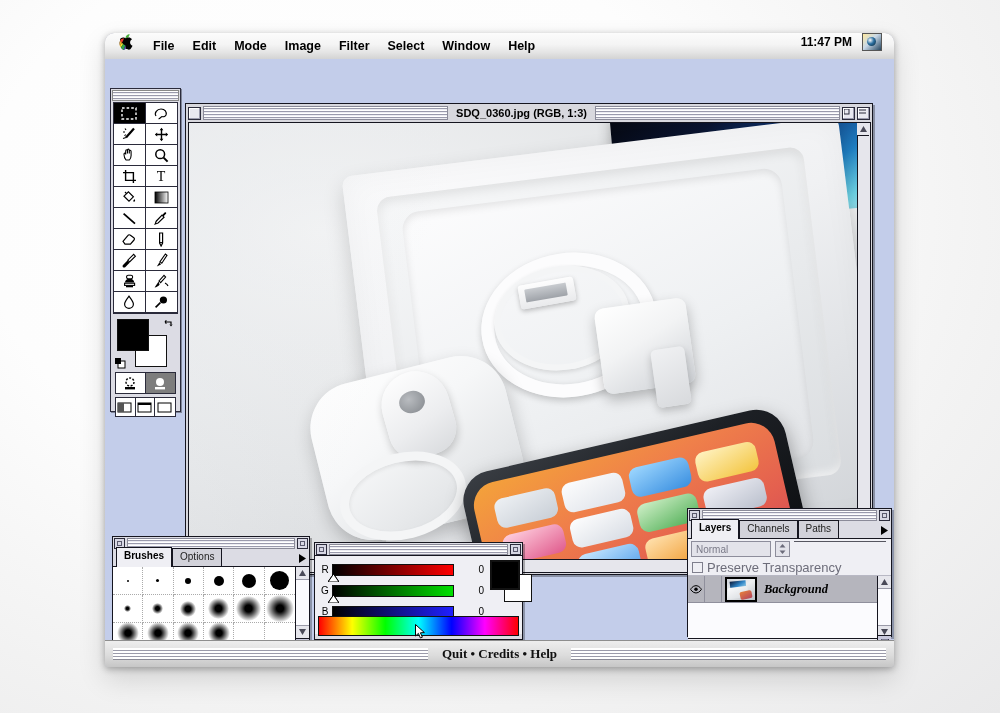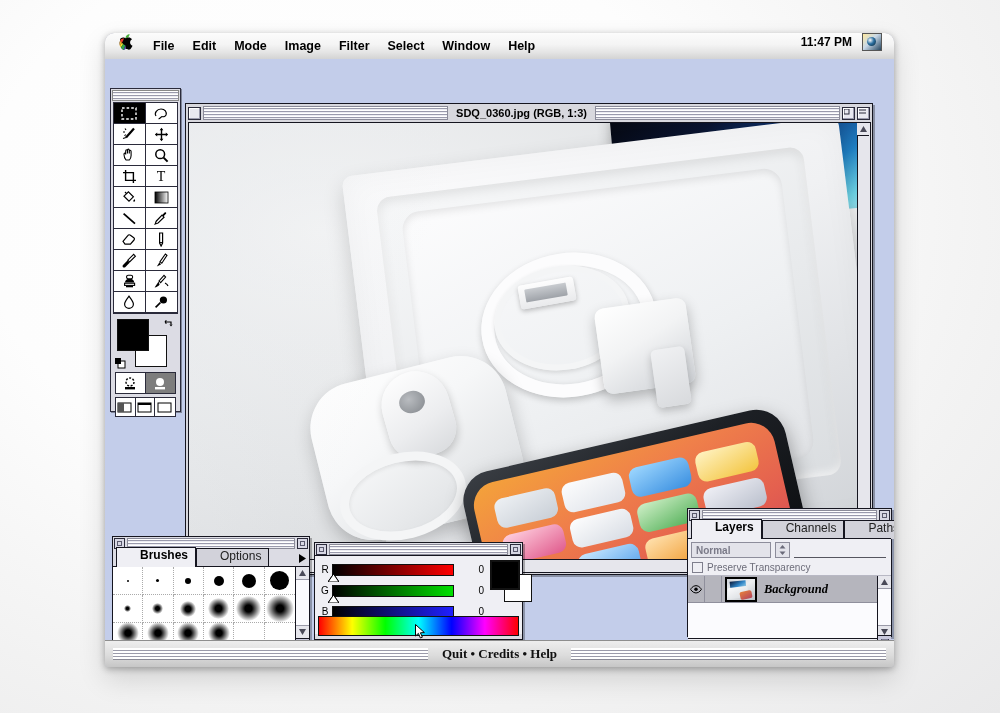--- a/index.html
+++ b/index.html
@@ -101,21 +101,21 @@
 
   
   .palette{position:absolute;background:#dcdce4;border:1px solid #15151f;box-shadow:2px 2px 0 rgba(0,0,0,.28);}
   .pal-title{height:11px;display:flex;align-items:center;padding:1px;gap:2px;}
   .pal-title .strip{flex:1;height:9px;
     background:repeating-linear-gradient(#ffffff 0px,#ffffff 1px,#9a9aac 1px,#9a9aac 2px,#ececf2 2px,#ececf2 3px);
     border:1px solid #8b8b99;}
   .mini-btn{width:9px;height:9px;border:1px solid #2b2b3b;background:#d7d7e4;position:relative;}
   .mini-btn:after{content:"";position:absolute;left:2px;top:2px;right:2px;bottom:2px;border:1px solid #5a5a6e;}
   .tabs{display:flex;height:17px;align-items:flex-end;padding-left:3px;position:relative;}
-  .tab{font-size:12px;color:#222;padding:1px 7px 2px 23px;height:15px;line-height:13px;
+  .tab{font-size:10px;color:#222;padding:1px 7px 2px 7px;height:15px;line-height:13px;
     background:#d2d2da;border-top:1px solid #15151f;border-left:1px solid #15151f;border-right:1px solid #15151f;
     position:relative;white-space:nowrap;}
   .tab.active{background:#efeff4;font-weight:bold;color:#000;height:16px;z-index:3;}
   .tab-spacer{flex:1;border-bottom:1px solid #15151f;height:15px;}
   .pal-body{border-top:1px solid #15151f;background:#efeff4;position:relative;margin-top:-1px;}
   .pal-arrow{width:13px;display:flex;align-items:center;justify-content:center;border-bottom:1px solid #15151f;}
 
   
   .brush-grid{display:grid;grid-template-columns:repeat(6,1fr);grid-template-rows:repeat(3,1fr);height:84px;background:#fff;}
   .bcell{border-right:1px dotted #aaa;border-bottom:1px dotted #aaa;position:relative;display:flex;align-items:center;justify-content:center;}
@@ -125,28 +125,28 @@
   
   .slider-row{display:flex;align-items:center;height:19px;margin:2px 0;}
   .slider-lab{width:14px;font-size:10px;text-align:center;color:#000;}
   .slider-bar{width:120px;height:10px;border:1px solid #111;position:relative;}
   .slider-tri{position:absolute;left:-4px;top:10px;width:0;height:0;border-left:5px solid transparent;border-right:5px solid transparent;border-bottom:7px solid #fff;filter:drop-shadow(0 0 0 #000);}
   .slider-val{width:30px;text-align:right;font-size:10px;color:#000;padding-right:4px;}
   .ramp{height:18px;border:1px solid #111;margin:3px 4px 3px 4px;
      background:linear-gradient(90deg,#ff0000,#ff7f00,#ffff00,#7fff00,#00ff00,#00ff7f,#00ffff,#007fff,#0000ff,#7f00ff,#ff00ff,#ff007f,#ff0000);}
 
   
-  .blend-row{display:flex;align-items:flex-end;height:17px;padding:2px 3px;gap:4px;font-weight:bold;}
+  .blend-row{display:flex;align-items:flex-start;height:17px;padding:2px 3px;gap:4px;}
   .blend-sel{width:74px;height:14px;background:#e3e3ea;border:1px solid #8d8d9b;font-size:10px;color:#7a7a88;
      display:flex;align-items:center;padding-left:4px;position:relative;}
   .blend-stepper{width:13px;height:14px;background:#e3e3ea;border:1px solid #8d8d9b;display:flex;flex-direction:column;align-items:center;justify-content:center;}
   .opacity-line{flex:1;height:1px;background:#55555f;margin-right:2px;}
   .preserve{display:flex;align-items:center;height:15px;padding-left:4px;gap:4px;border-bottom:1px solid #b8b8c4;}
   .chk{width:9px;height:9px;border:1px solid #7f7f8d;background:#efeff4;}
-  .preserve span{font-size:10px;color:#6d6d7a;}
+  .preserve span{font-size:13px;color:#6d6d7a;}
   .layer-row{display:flex;align-items:center;height:26px;background:#b5b5bd;border-bottom:1px solid #8f8f9c;}
   .eye-cell{width:16px;display:flex;align-items:center;justify-content:center;border-right:1px solid #8f8f9c;height:100%;}
   .pen-cell{width:16px;border-right:1px solid #8f8f9c;height:100%;}
   .thumb{width:28px;height:21px;border:2px solid #000;margin-left:3px;overflow:hidden;position:relative;background:#dfe2e6;}
   .layer-name{font-family:"Liberation Serif",serif;font-style:italic;font-weight:bold;font-size:12.5px;color:#000;margin-left:7px;}
   .layers-footer{height:20px;border-top:1px solid #15151f;display:flex;align-items:center;justify-content:space-around;background:#efeff4;}
 
   
   .bg-text{position:absolute;font-family:"Liberation Serif",serif;font-style:italic;font-weight:bold;font-size:11px;color:#1d1d1d;}
   .cursor-arrow{position:absolute;width:11px;height:16px;pointer-events:none;}

